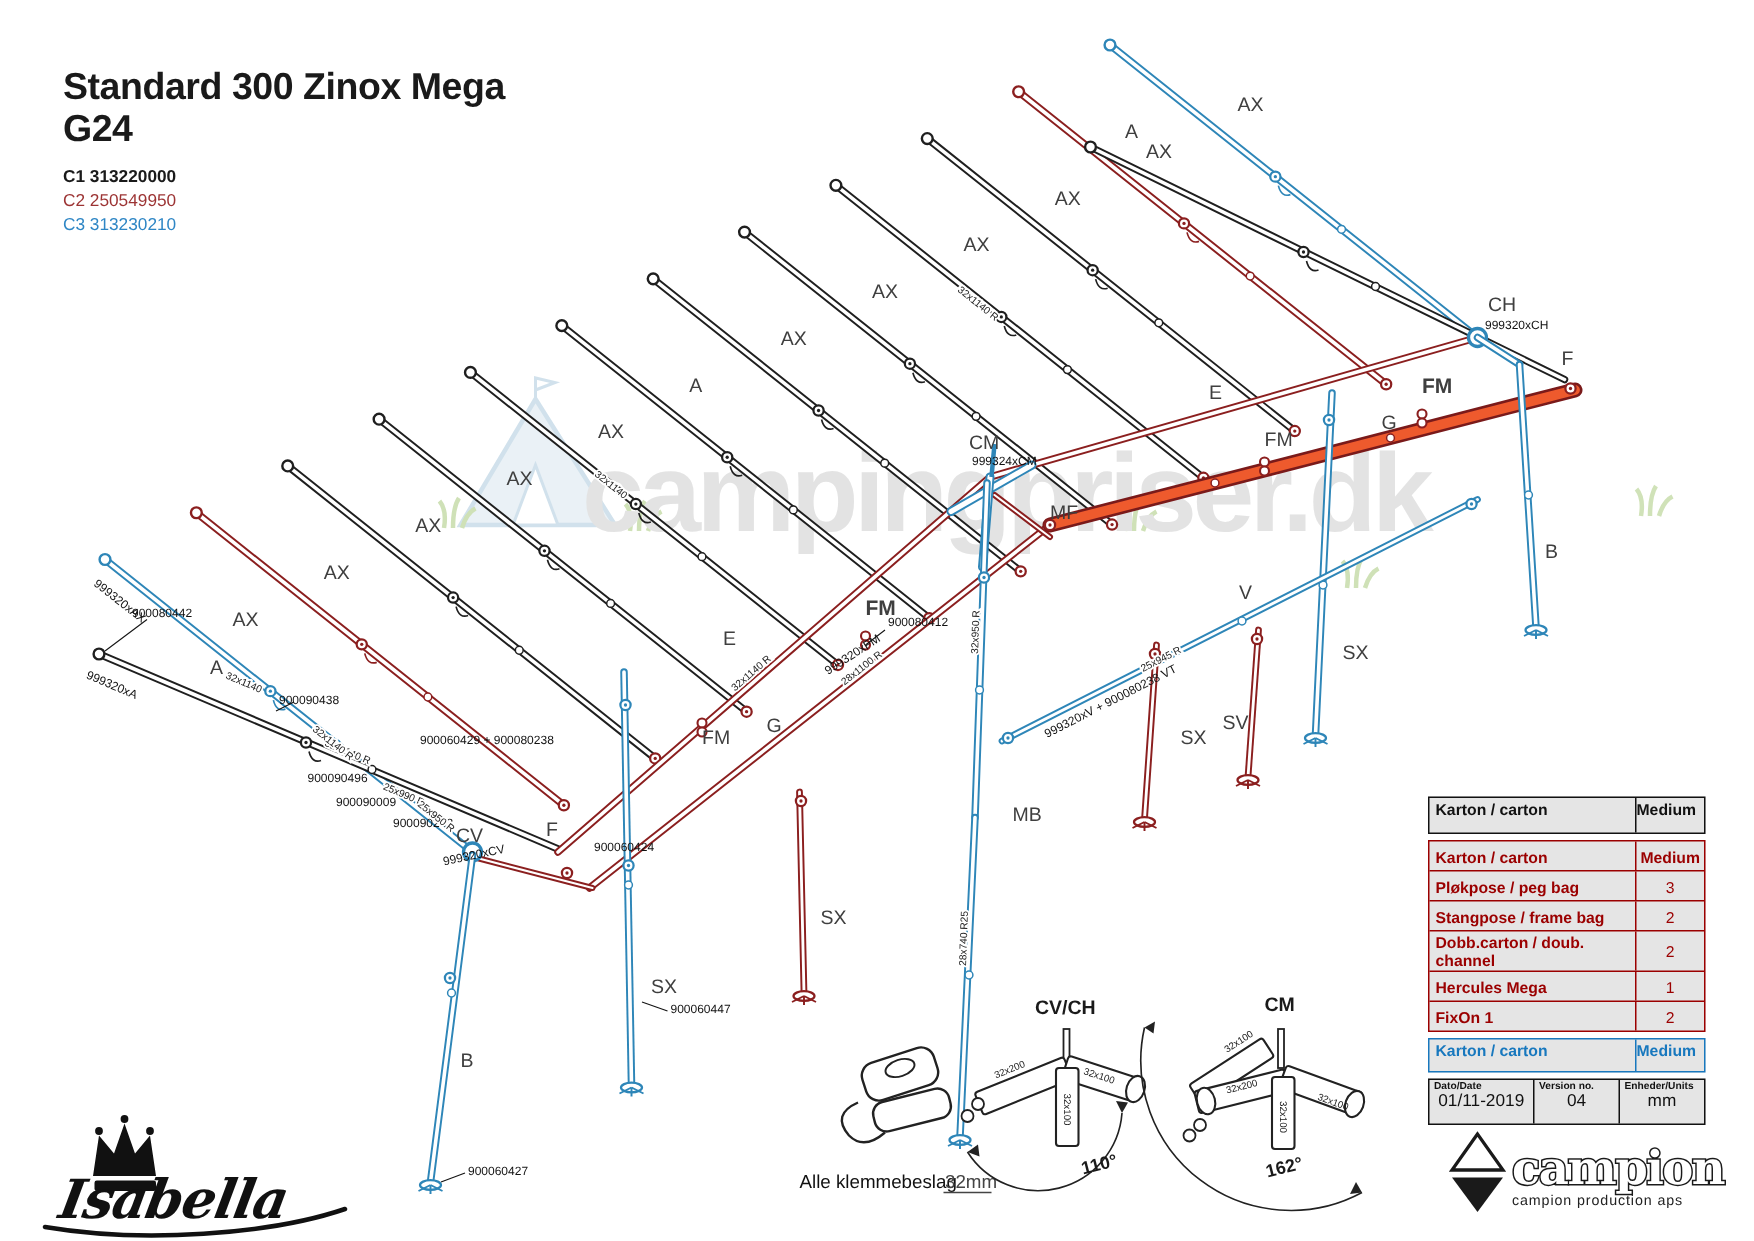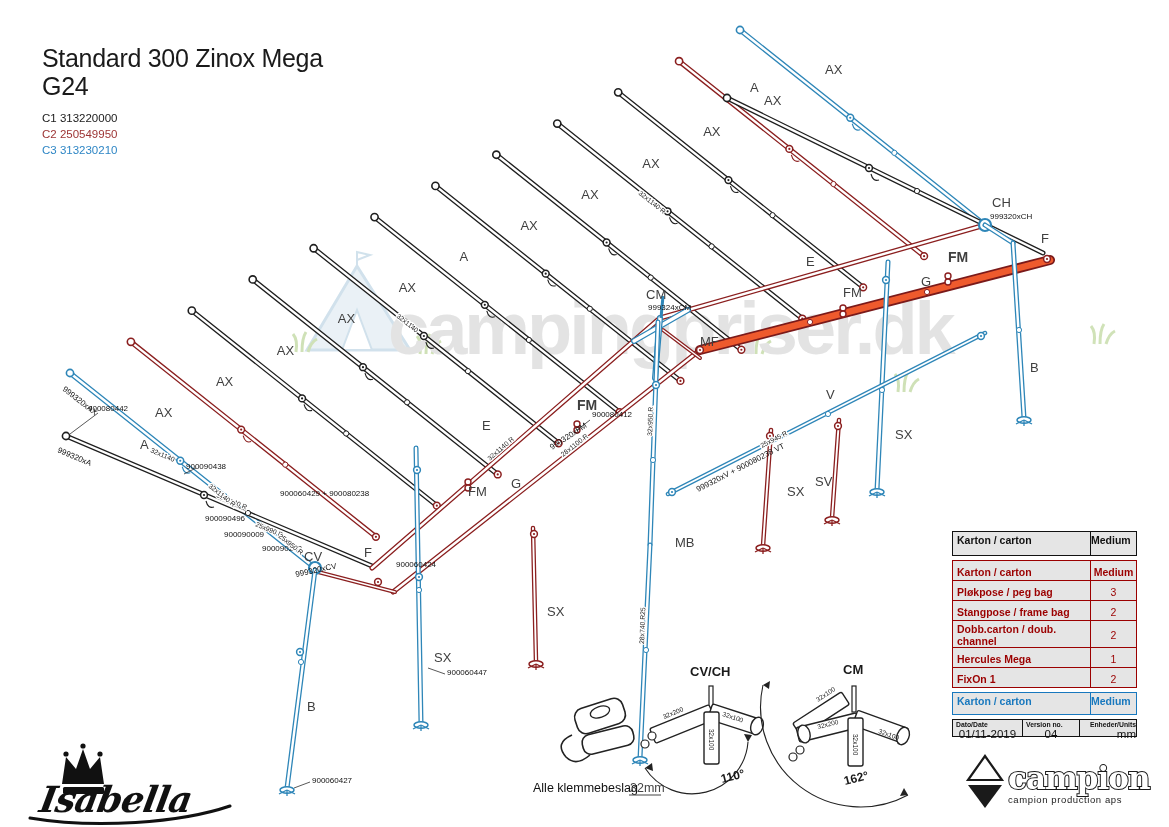--- a/index.html
+++ b/index.html
@@ -1,40 +1,40 @@
 <!DOCTYPE html>
 <html><head>
 <meta charset="utf-8">
 <style>
   html,body{margin:0;padding:0;background:#fff;}
   #sheet{position:relative;width:1169px;height:827px;background:#fff;overflow:hidden;
          font-family:"Liberation Sans",sans-serif;}
   #diagram{position:absolute;left:0;top:0;}
   
   #titleblock{position:absolute;left:42px;top:44px;}
-  #titleblock h1{margin:0;font-size:25px;line-height:1.12;font-weight:400;color:#1a1a1a;letter-spacing:-0.3px;}
+  #titleblock h1{margin:0;font-size:25px;line-height:1.12;font-weight:700;color:#1a1a1a;letter-spacing:-0.3px;}
   #codes{margin-top:10px;font-size:11.5px;line-height:1.4;font-weight:400;}
-  .code-c1{color:#1a1a1a;} .code-c2{color:#9c3333;} .code-c3{color:#2e86c5;}
+  .code-c1{color:#1a1a1a;font-weight:bold;} .code-c2{color:#9c3333;} .code-c3{color:#2e86c5;}
   
   .tbl{position:absolute;left:952px;width:185px;background:#e5e5e5;box-sizing:border-box;font-size:10.5px;font-weight:700;}
   .tbl .row{display:flex;box-sizing:border-box;}
   .tbl .lab{flex:1;padding:2px 0 0 4px;box-sizing:border-box;}
   .tbl .val{width:46px;padding-top:2px;box-sizing:border-box;}
   #t-black{top:531px;height:25px;border:1.6px solid #111;color:#111;}
   #t-black .row{height:100%;} #t-black .val{border-left:1.6px solid #111;}
   #t-red{top:560px;height:128px;border:1.6px solid #9b0000;color:#9b0000;display:flex;flex-direction:column;}
   #t-red .row{flex:1;border-bottom:1.2px solid #9b0000;align-items:center;}
   #t-red .row:last-child{border-bottom:none;}
   #t-red .val{border-left:1.6px solid #9b0000;height:100%;display:flex;align-items:center;justify-content:center;}
   #t-red .qty{font-weight:400;}
   #t-blue{top:692px;height:23px;border:1.6px solid #1878be;color:#1878be;}
   #t-blue .row{height:100%;} #t-blue .val{border-left:1.6px solid #1878be;}
-  #t-info{top:719px;height:18px;border:1.4px solid #111;color:#111;display:flex;}
+  #t-info{top:719px;height:31px;border:1.4px solid #111;color:#111;display:flex;}
   #t-info .cell{box-sizing:border-box;border-right:1.4px solid #111;display:flex;flex-direction:column;}
-  #t-info .cell:last-child{border-right:none;align-items:flex-end;}
+  #t-info .cell:last-child{border-right:none;}
   #t-info .c1{width:70px;} #t-info .c2{width:57px;} #t-info .c3{flex:1;}
   #t-info .ilab{font-size:6.8px;font-weight:700;padding:1px 0 0 3px;}
   #t-info .ival{font-size:11.5px;font-weight:400;text-align:center;flex:1;}
 </style>
 </head>
 <body>
 
 <div id="sheet">
 
   <svg id="diagram" width="1169" height="827" viewBox="0 0 1169 827">

